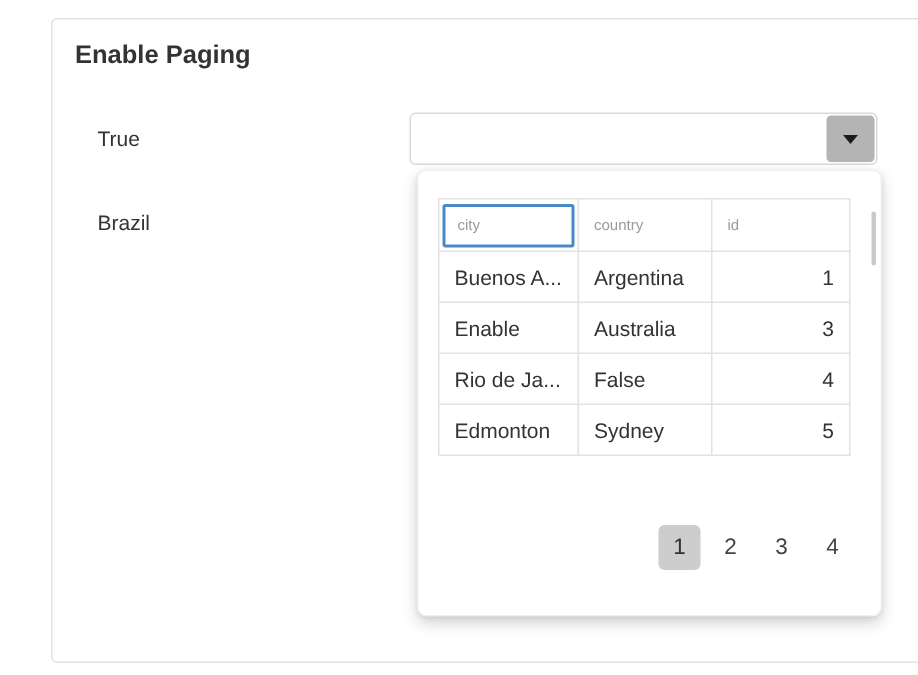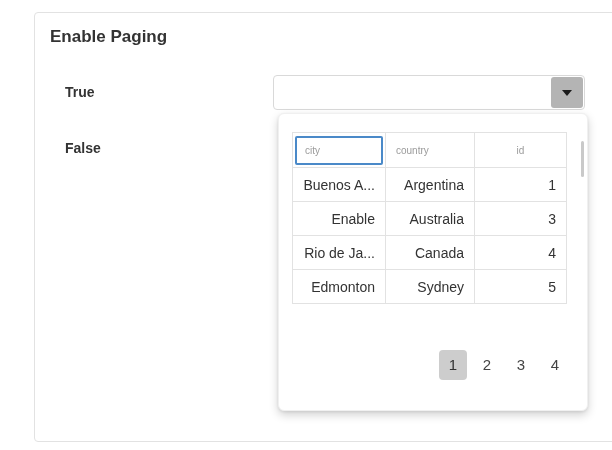--- a/index.html
+++ b/index.html
@@ -11,21 +11,21 @@
     position:absolute;left:15px;top:12px;width:586px;height:430px;
     background:#ffffff;border:1px solid var(--border-gray,#e5e5e5);
     border-radius:4px;box-sizing:border-box;margin-left:19px;
   }
   .title{
     position:absolute;left:15px;top:14px;
     font-size:17px;font-weight:bold;color:var(--text-dark,#333);
   }
   .opt-label{
     position:absolute;left:30px;
-    font-size:14px;font-weight:bold;color:var(--text-dark,#333);
+    font-size:14px;font-weight:normal;color:var(--text-dark,#333);
     cursor:pointer;
   }
   .opt-true{top:71px;}
   .opt-false{top:127px;}
 
   
   .combo{
     position:absolute;left:238px;top:62px;width:312px;height:35px;
     background:#fff;border:1px solid #d9d9d9;border-radius:4px;
     box-sizing:border-box;
@@ -61,33 +61,33 @@
   }
   .grid col.c-city{width:93px;}
   .grid col.c-country{width:89px;}
   .grid col.c-id{width:92px;}
   .grid th,.grid td{
     border:1px solid var(--border-gray,#e2e2e2);box-sizing:border-box;
   }
   .grid th{height:35px;padding:2px;}
   .grid td{
     height:34px;padding:0 10px;font-size:14px;color:var(--text-dark,#333);
-    white-space:nowrap;overflow:hidden;text-align:right;font-weight:normal;
+    white-space:nowrap;overflow:hidden;text-align:left;font-weight:normal;
   }
   .grid td.num{text-align:right;}
   .filter-input{
     width:100%;height:100%;box-sizing:border-box;border:none;outline:none;
     padding:0 8px;font-size:10px;font-family:"Liberation Sans", sans-serif;
     color:var(--text-dark,#333);background:transparent;
   }
   .filter-input::placeholder{color:var(--placeholder-gray,#9b9b9b);opacity:1;}
   .filter-input.focused{
     border:2px solid var(--accent-blue,#4a89c8);border-radius:2px;height:29px;
   }
-  .filter-input.align-right{text-align:center;}
+  .filter-input.align-right{text-align:left;}
 
   .scroll-thumb{
     position:absolute;right:3px;top:27px;width:3px;height:36px;
     background:#c9c9c9;border-radius:2px;cursor:pointer;
   }
 
   .pager{
     position:absolute;top:236px;right:18px;display:flex;gap:6px;
   }
   .page-item{
@@ -97,21 +97,21 @@
   }
   .page-item.selected{background:var(--pager-selected-gray,#cdcdcd);color:#333;}
 </style>
 </head>
 <body>
 
 <div class="card">
   <div class="title">Enable Paging</div>
 
   <div class="opt-label opt-true">True</div>
-  <div class="opt-label opt-false">False</div>
+  <div class="opt-label opt-false">Brazil</div>
 
   <div class="combo">
     <input class="combo-input" type="text" placeholder="" style="">
     <button class="combo-btn">
       <span class="caret-down"></span>
     </button>
   </div>
 
   <div class="popup">
     <table class="grid">
@@ -139,21 +139,21 @@
           <td>Argentina</td>
           <td class="num">1</td>
         </tr>
         <tr>
           <td>Enable</td>
           <td>Australia</td>
           <td class="num">3</td>
         </tr>
         <tr>
           <td>Rio de Ja...</td>
-          <td>Canada</td>
+          <td>False</td>
           <td class="num">4</td>
         </tr>
         <tr>
           <td>Edmonton</td>
           <td>Sydney</td>
           <td class="num">5</td>
         </tr>
       </tbody>
     </table>
 

